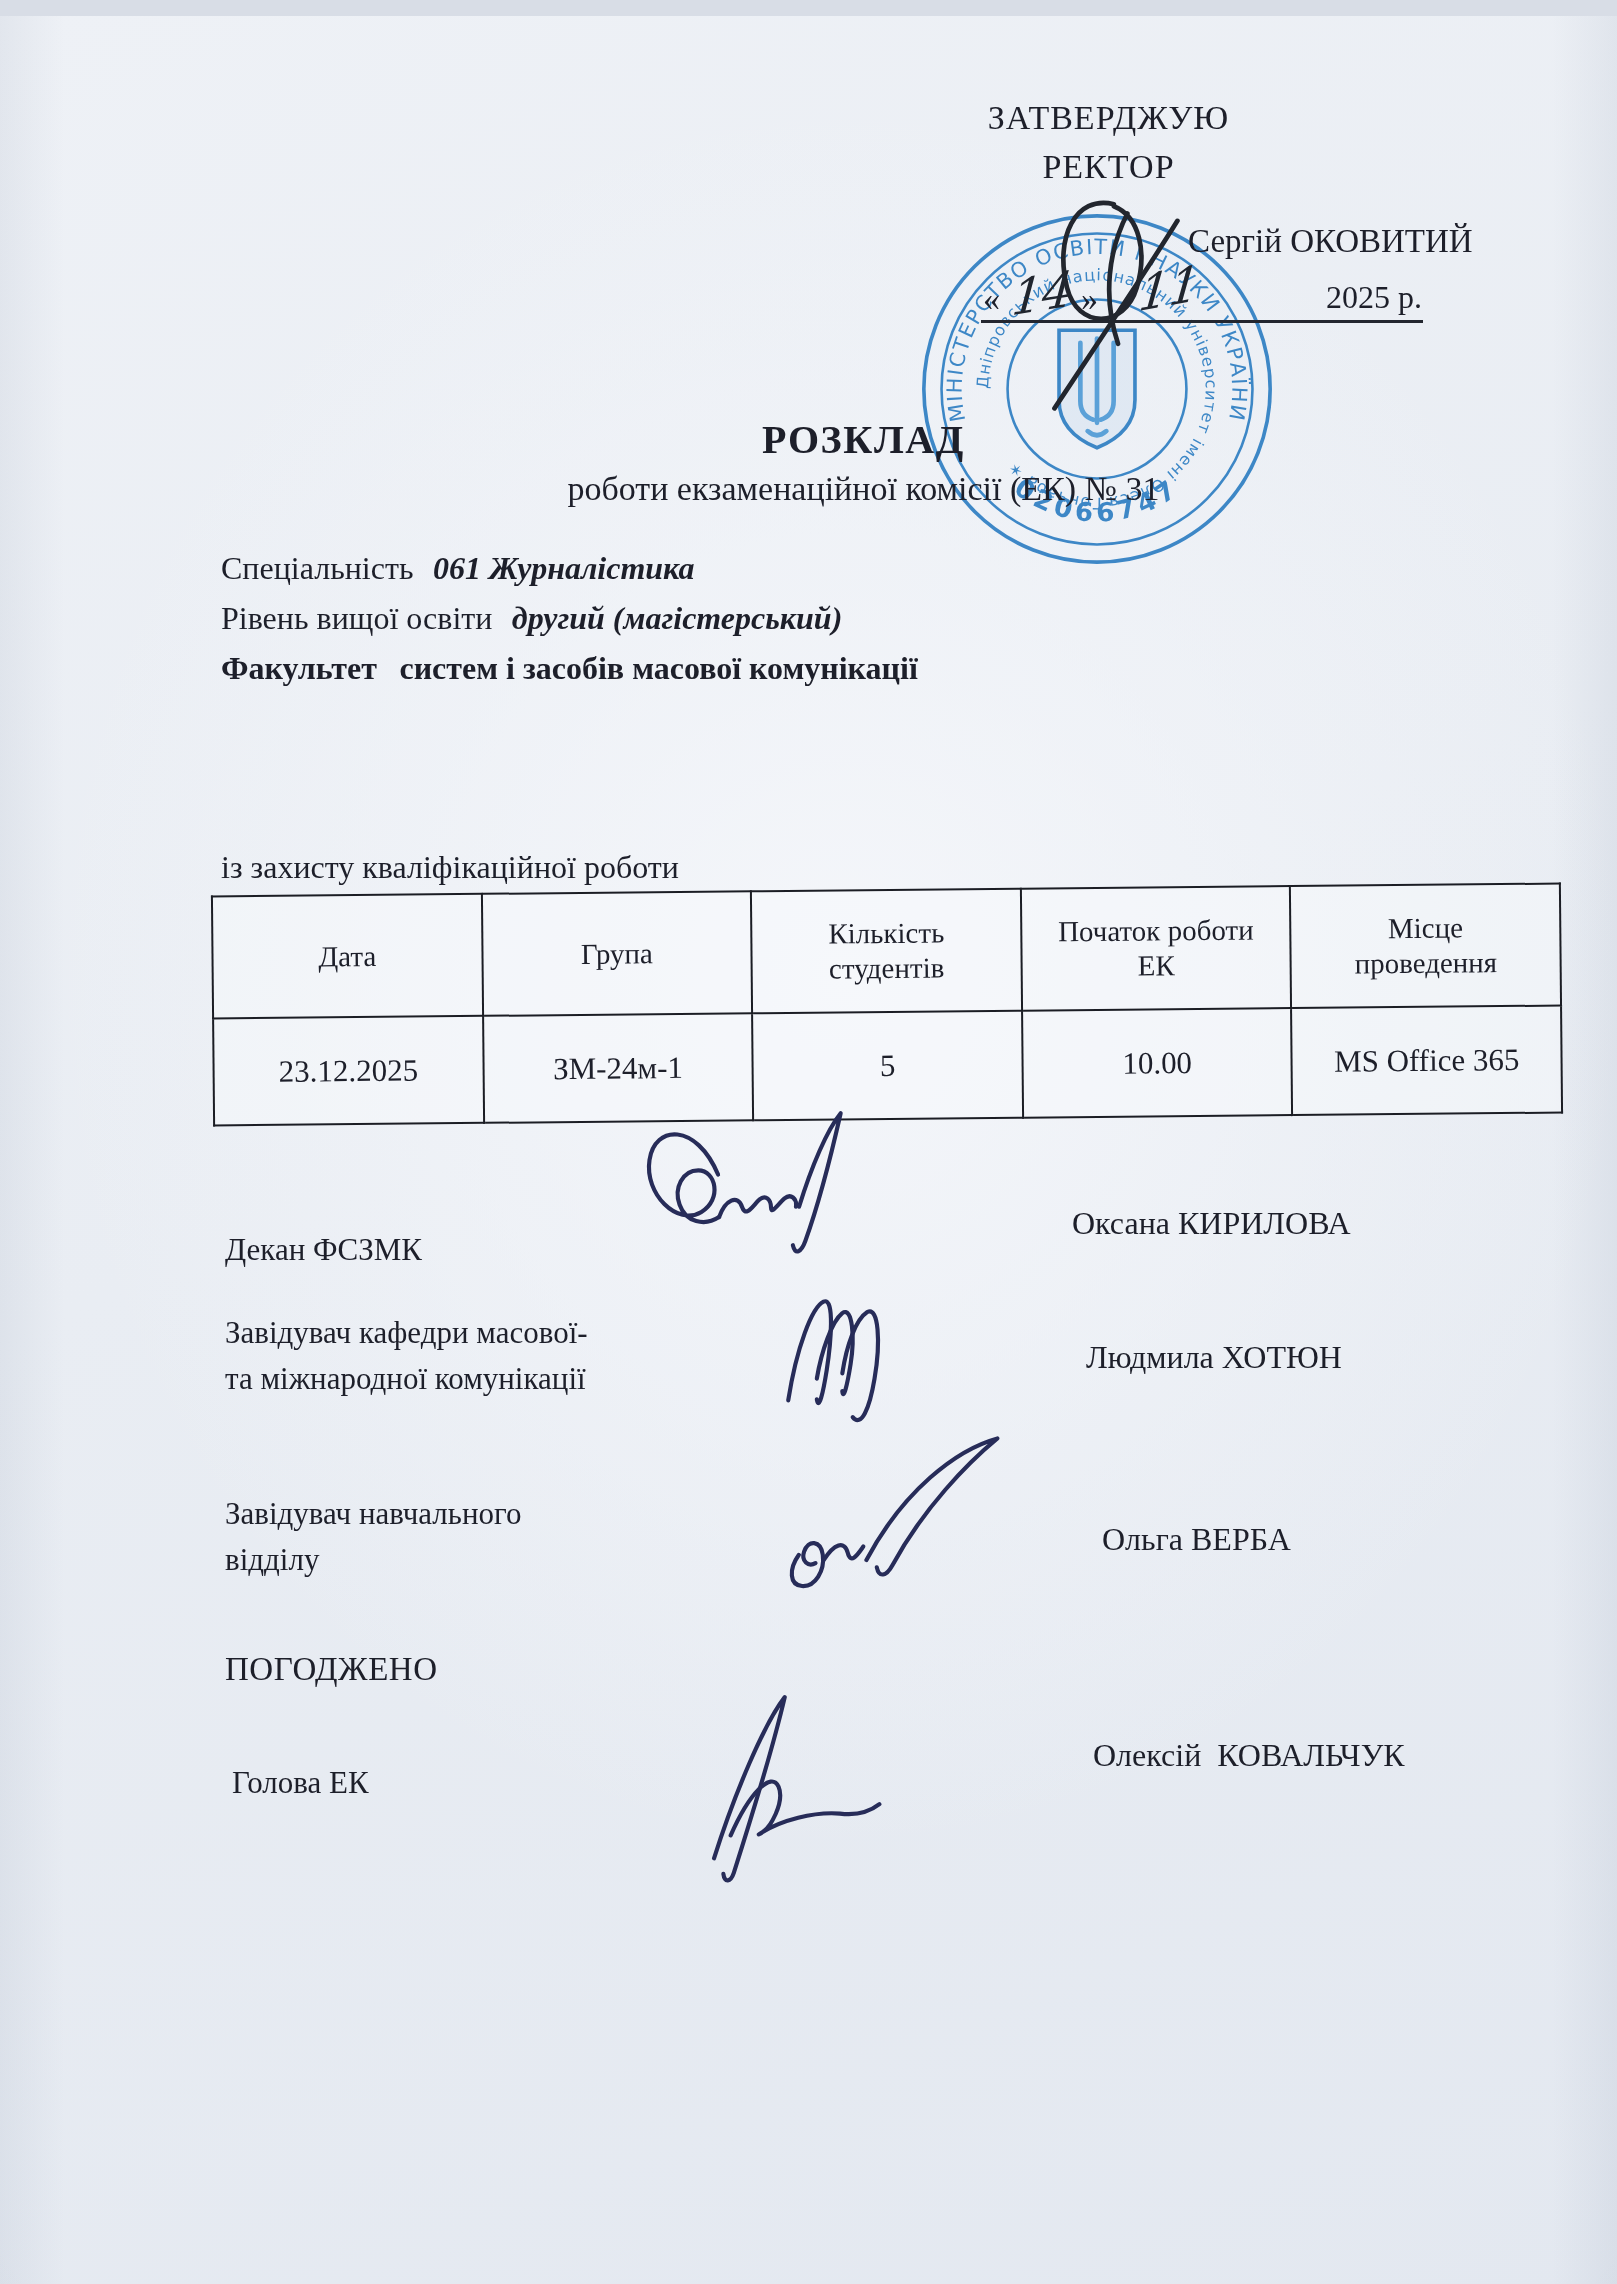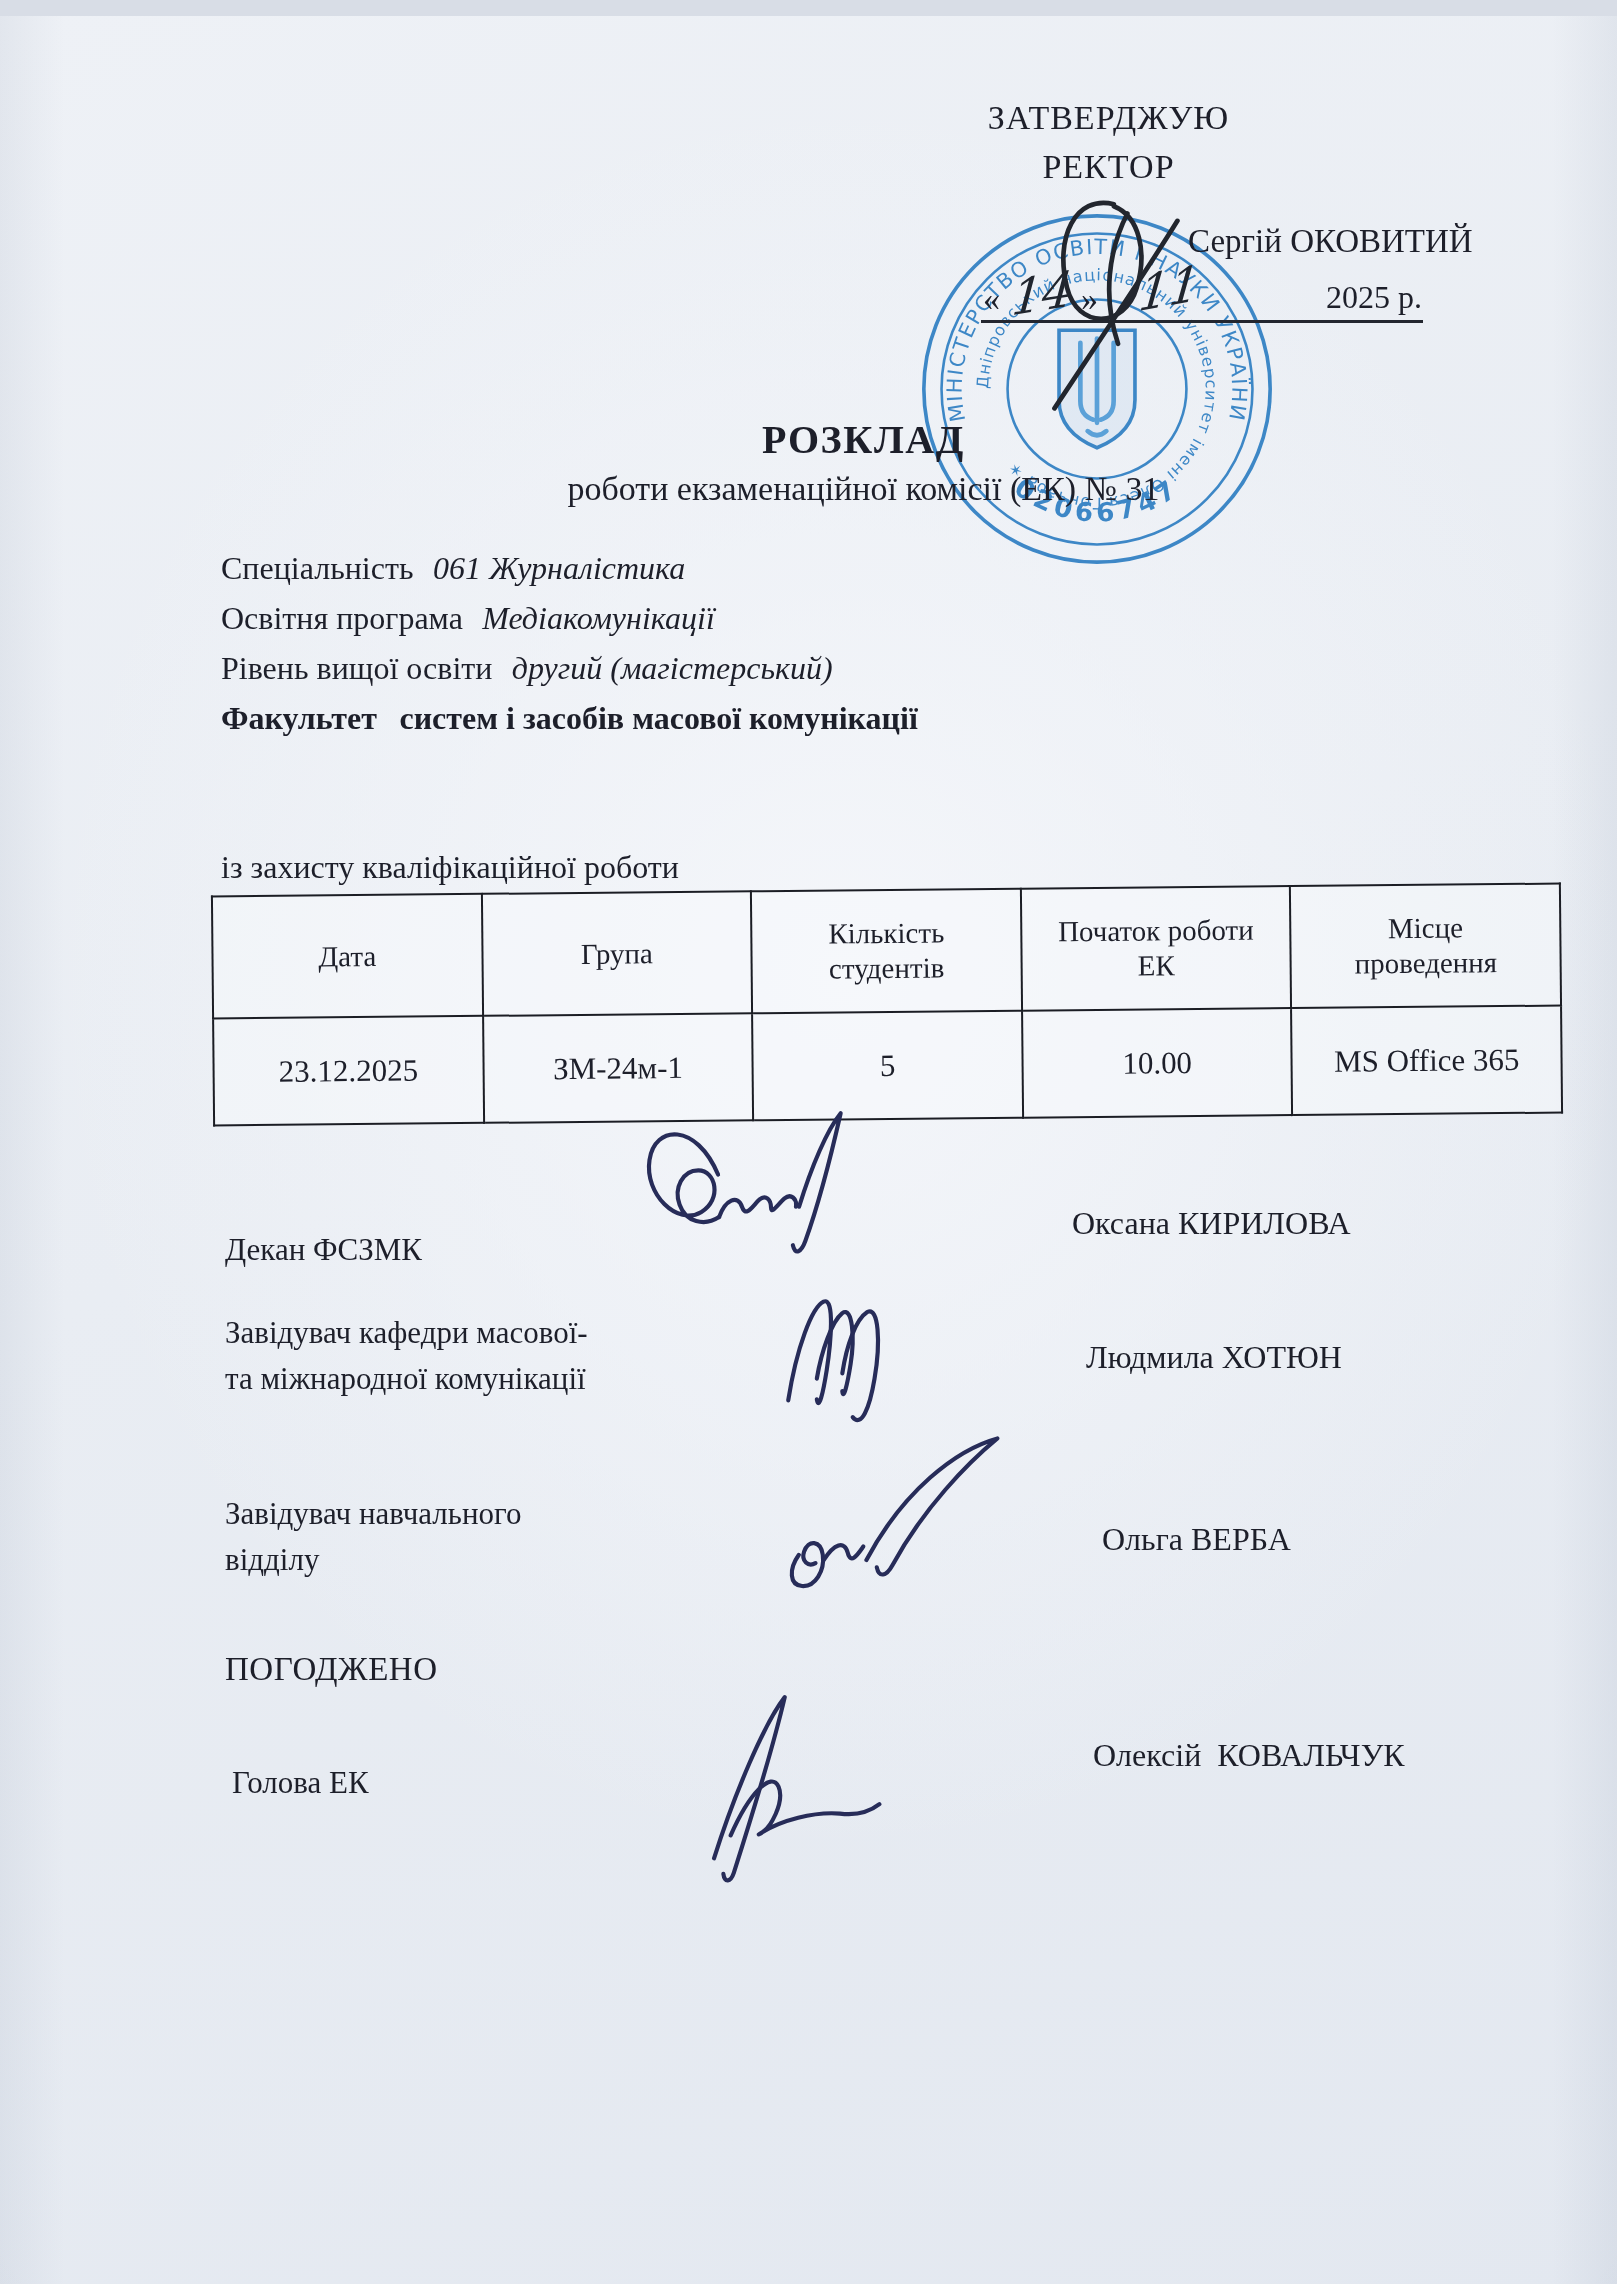--- a/index.html
+++ b/index.html
@@ -41,21 +41,21 @@
   .rector-sig{left:993px;top:161px;width:224px;height:245px;z-index:6;}
 
   
   .title-block{left:468px;top:400px;width:791px;text-align:center;z-index:3;}
   .title-main{font-size:40px;font-weight:bold;letter-spacing:1.6px;}
   .title-sub{font-size:34px;margin-top:7.3px;}
 
   
   .details{left:221px;top:527px;font-size:32px;line-height:50px;z-index:3;}
   .details .lbl{margin-right:11.4px;}
-  .details .val-bi{font-weight:normal;font-style:italic;}
+  .details .val-bi{font-weight:bold;font-style:italic;}
   .details .row-bold .lbl,.details .row-bold .val-b{font-weight:bold;}
   .details .val-b{margin-left:3.1px;}
 
   .section-line{left:221px;top:833px;font-size:32px;z-index:3;}
 
   
   .table-wrap{left:212px;top:873px;width:1350px;transform:rotate(-0.55deg);z-index:3;}
   table.sched{width:100%;border-collapse:collapse;table-layout:fixed;}
   table.sched th,table.sched td{
     border:2.6px solid #1b1d24;text-align:center;vertical-align:middle;
@@ -140,24 +140,20 @@
 
   <div class="abs title-block">
     <div class="title-main">РОЗКЛАД</div>
     <div class="title-sub">роботи екзаменаційної комісії (ЕК) № 31</div>
   </div>
 
   <div class="abs details">
     <div>
       <span class="lbl">Спеціальність</span>
       <span class="val-bi">061 Журналістика</span>
-    </div>
-    <div>
-      <span class="lbl">Освітня програма</span>
-      <span class="val-bi">Медіакомунікації</span>
     </div>
     <div>
       <span class="lbl">Рівень вищої освіти</span>
       <span class="val-bi">другий (магістерський)</span>
     </div>
     <div class="row-bold">
       <span class="lbl">Факультет</span>
       <span class="val-b">систем і засобів масової комунікації</span>
     </div>
   </div>

